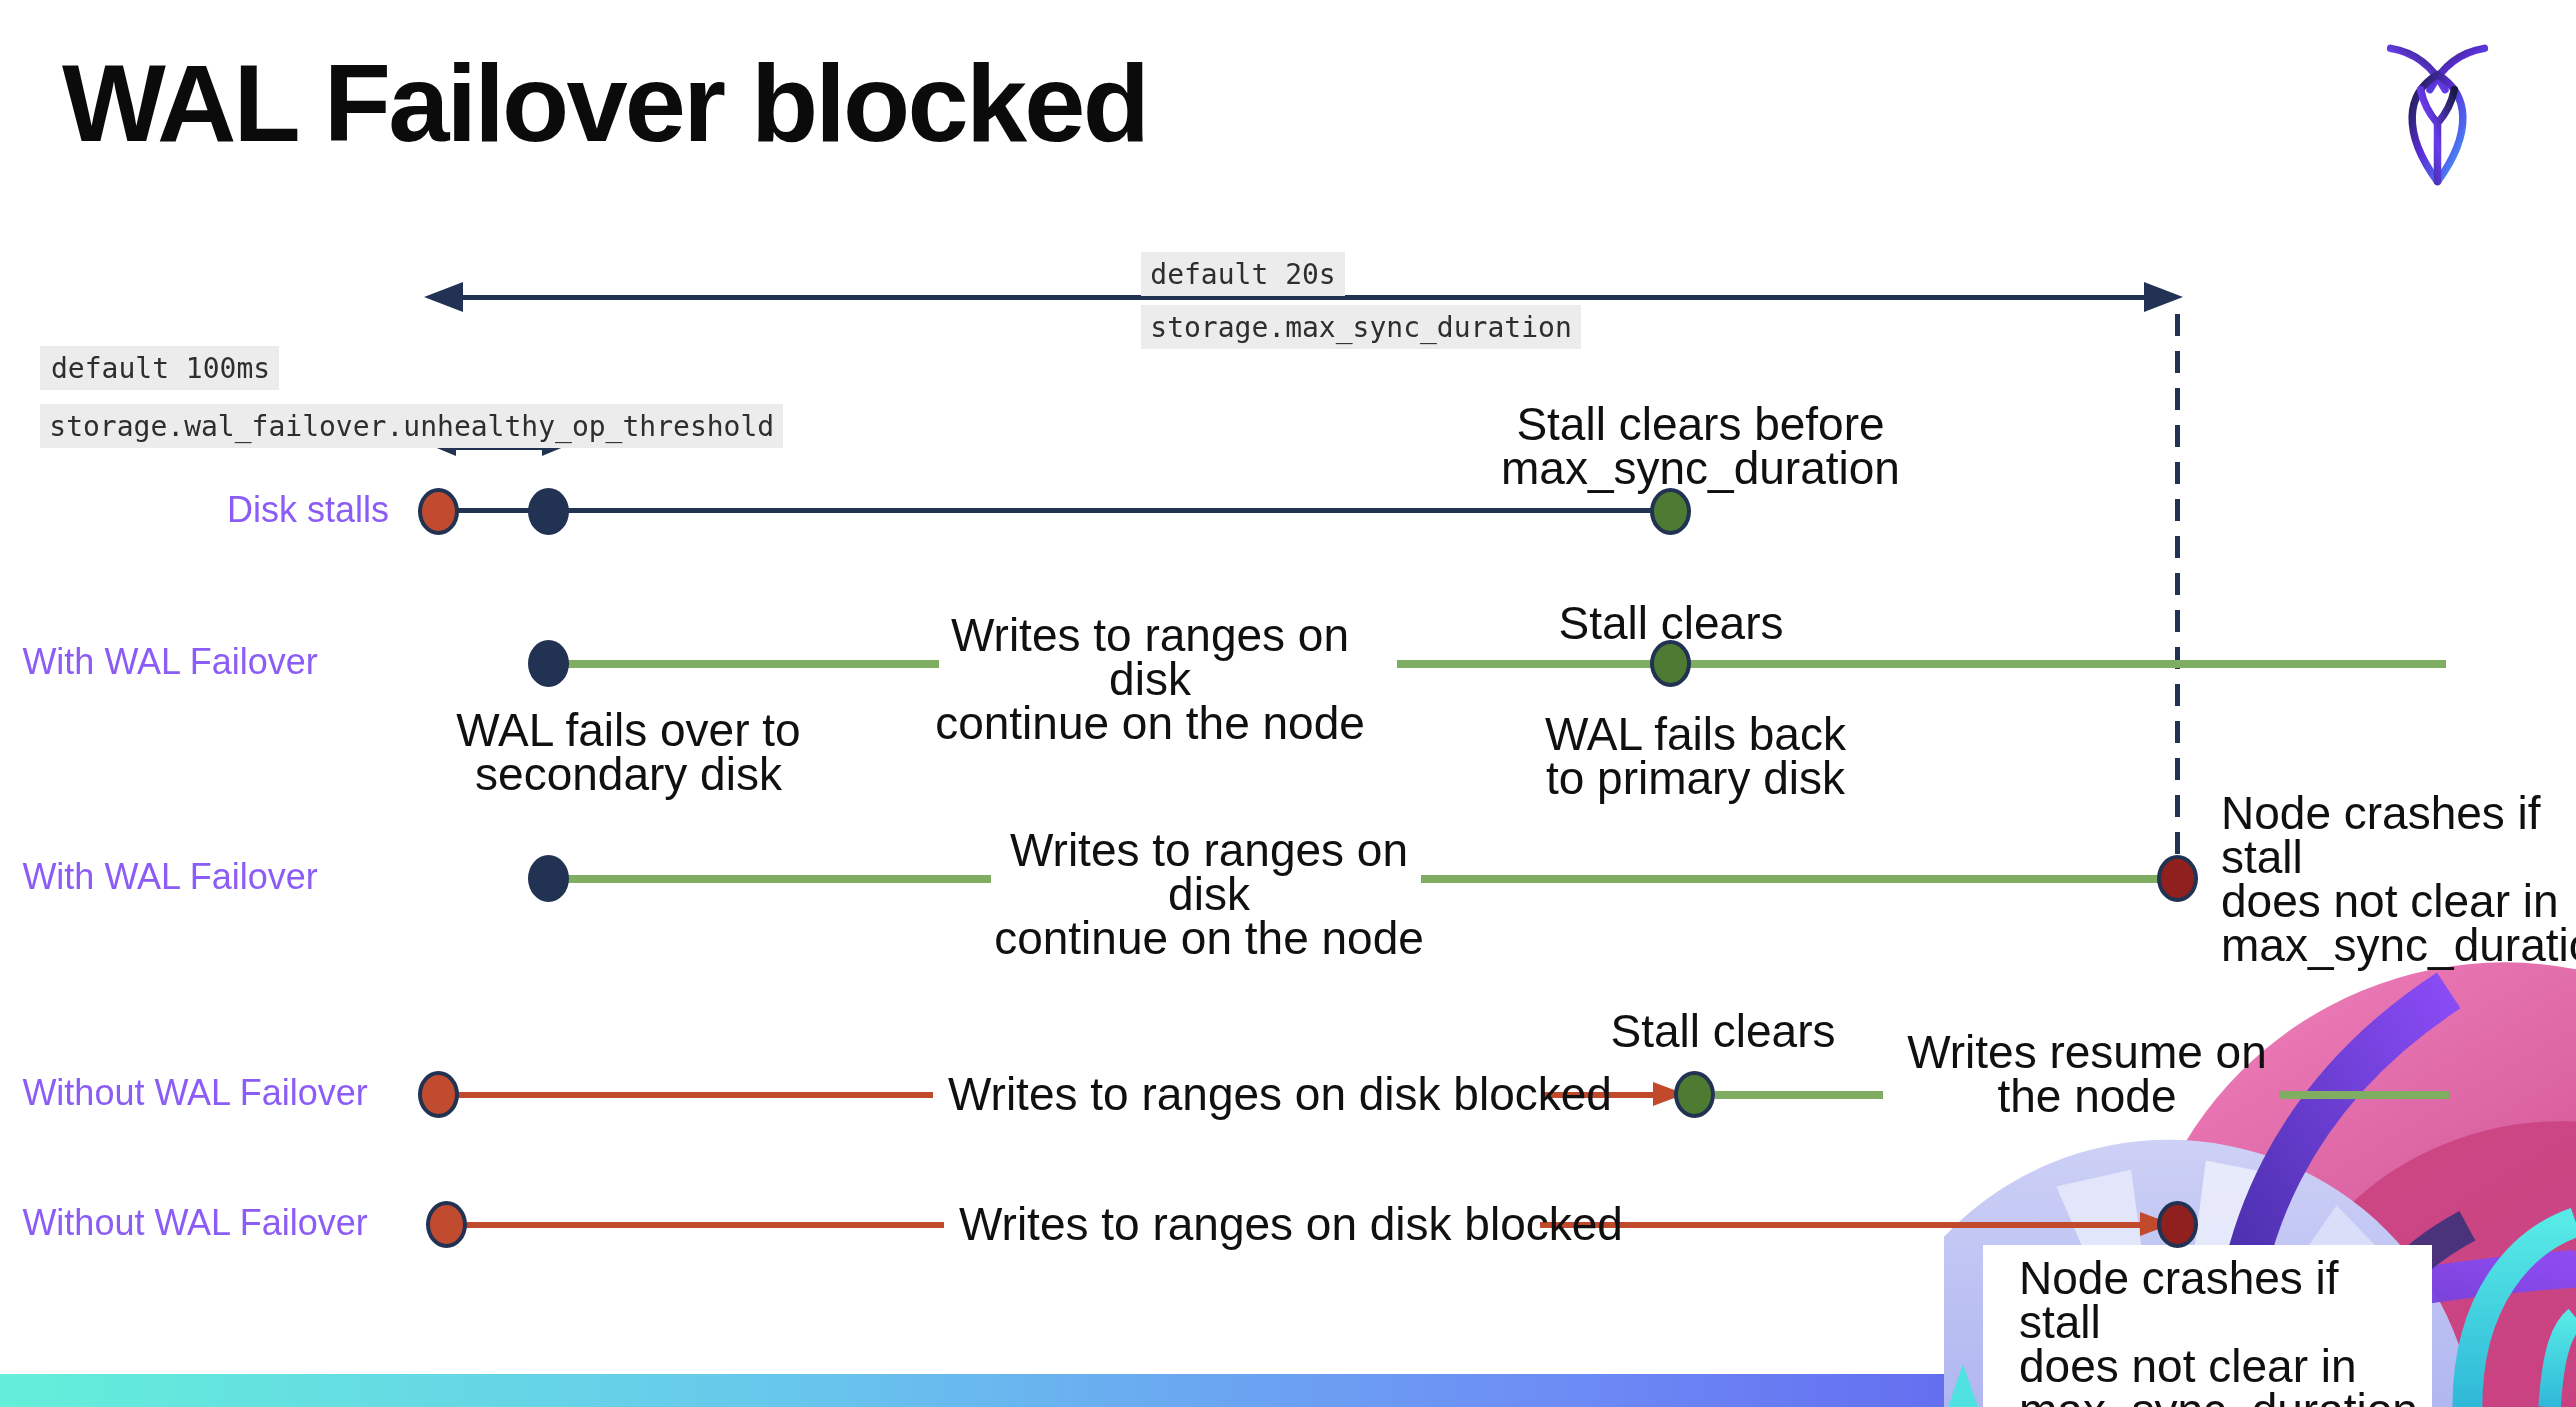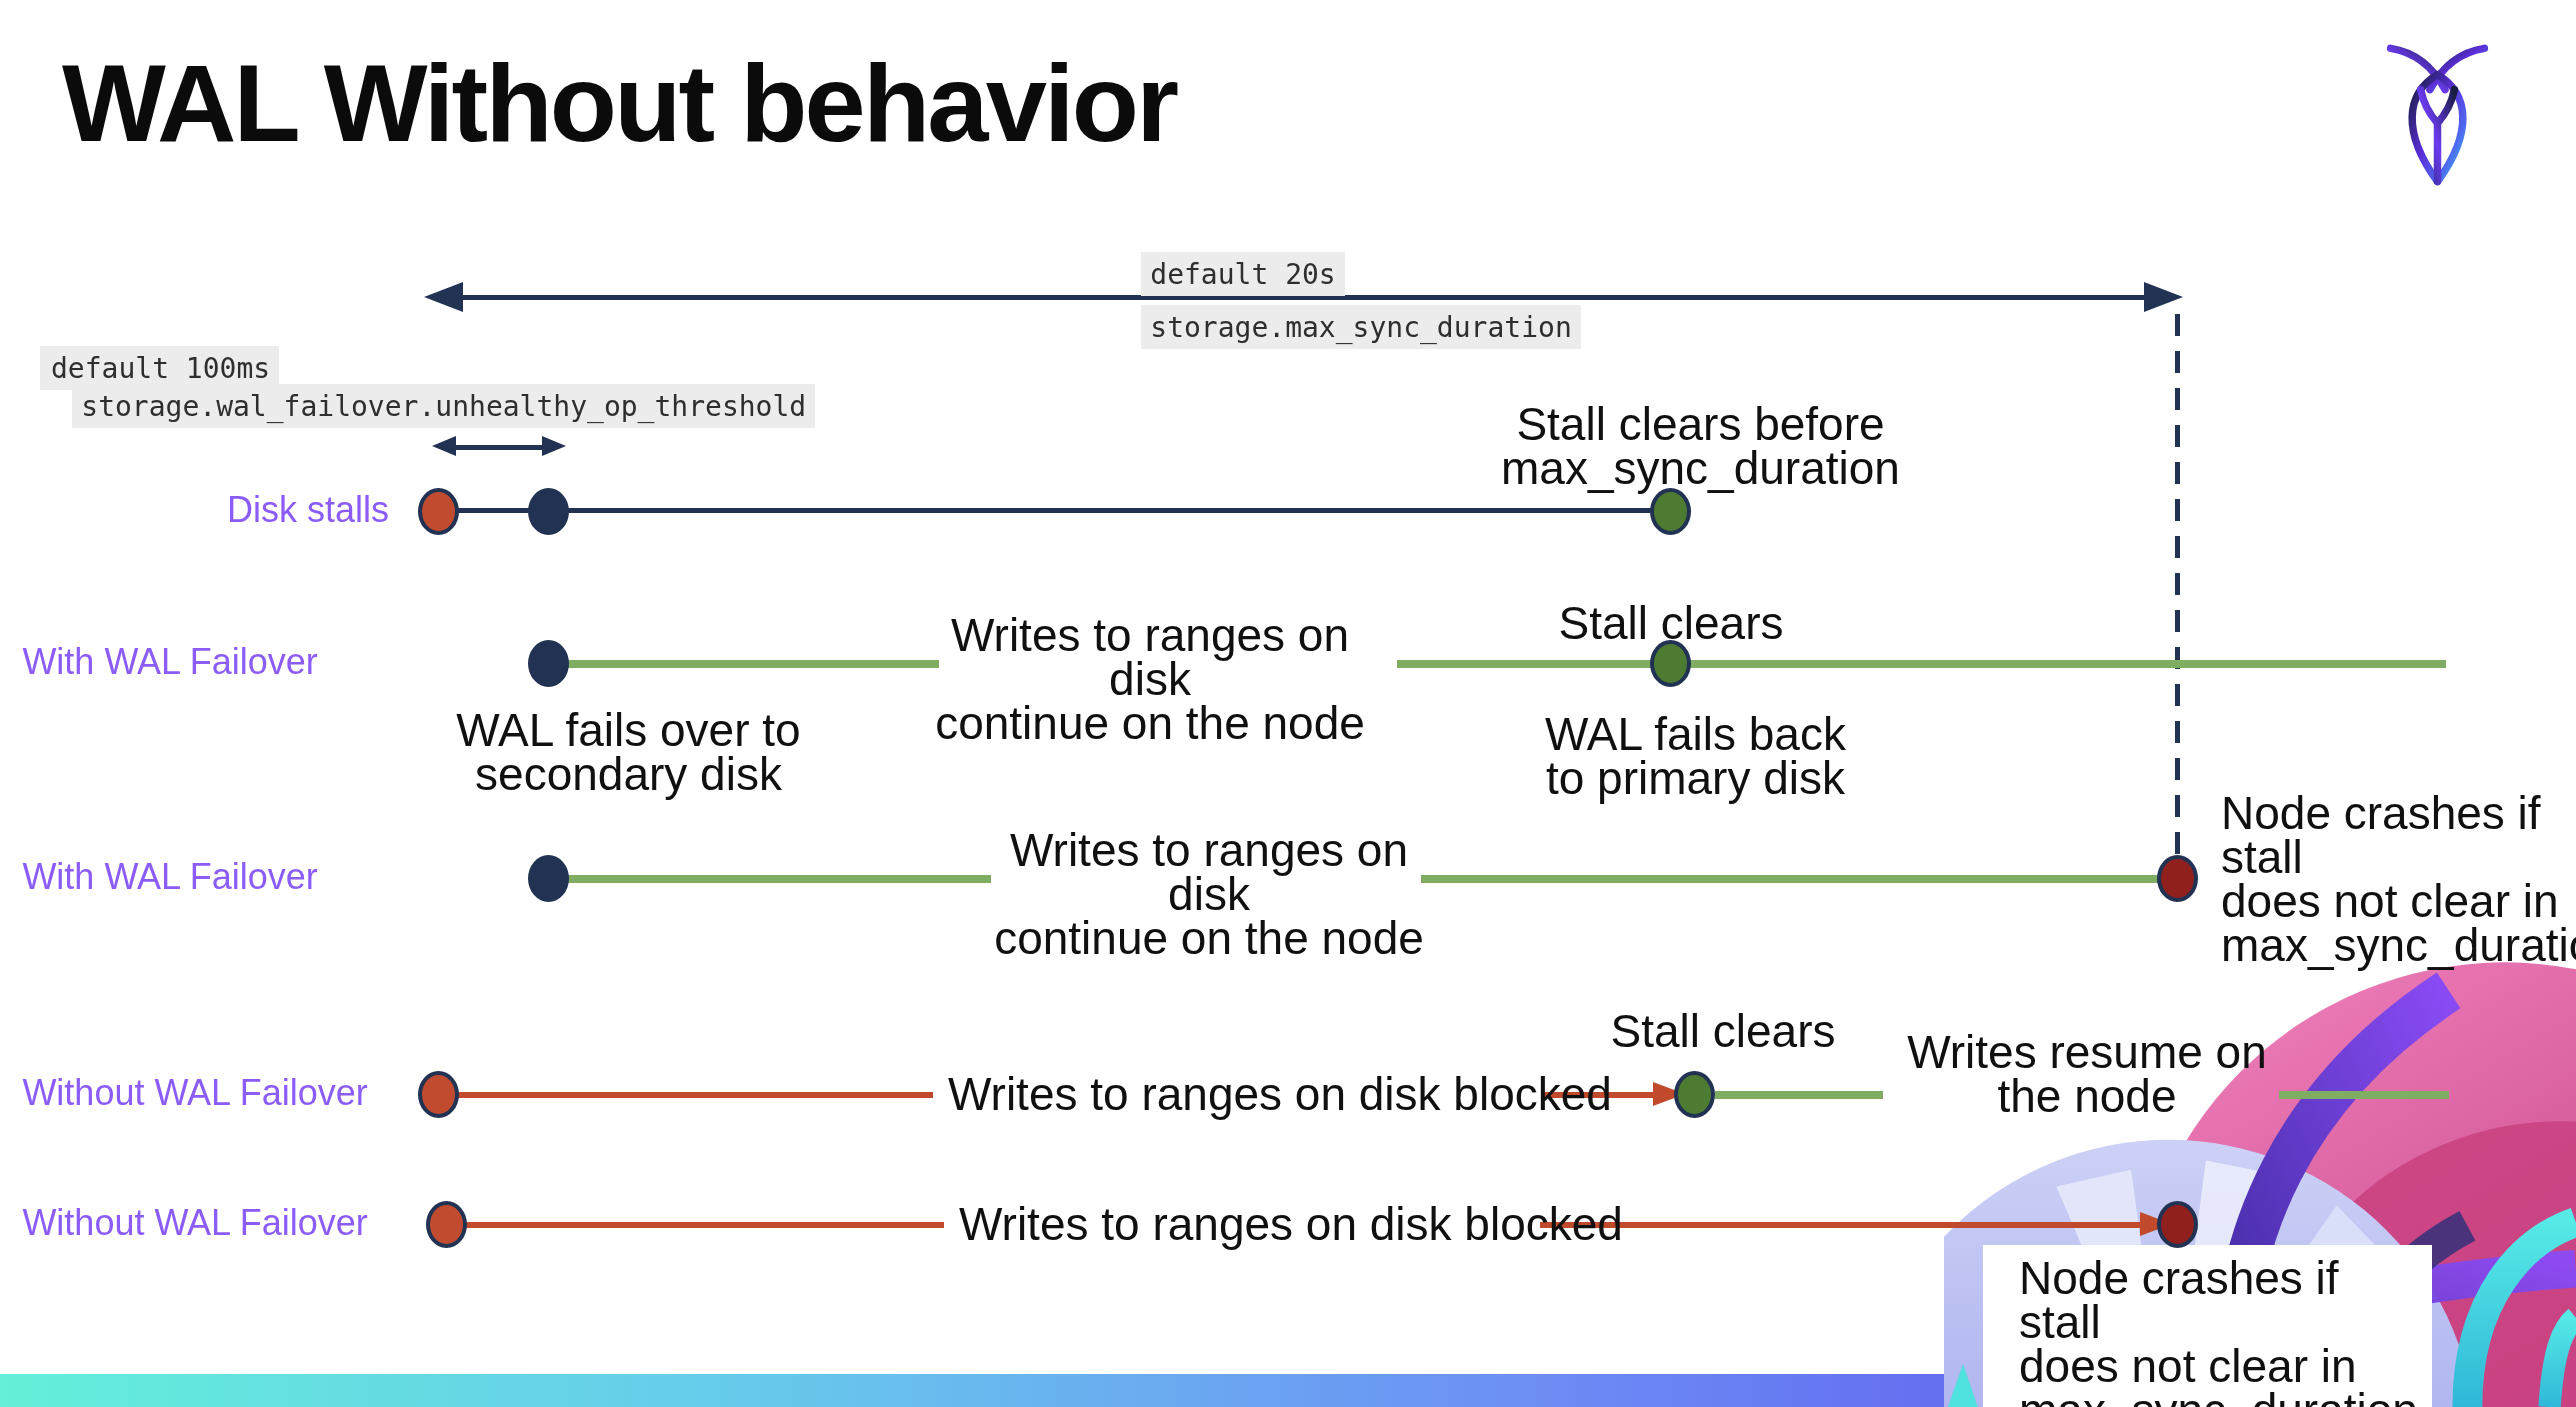--- a/index.html
+++ b/index.html
@@ -36,21 +36,21 @@
   .whitebox{left:1983px;top:1245px;width:449px;height:163px;background:#ffffff;z-index:4;}
   .whitebox .note{position:absolute;left:36px;top:11.2px;}
   #artwork{z-index:3;}
   #logo{z-index:6;}
 </style>
 </head>
 <body>
 
 <div id="slide">
 
-  <div class="abs title" style="left:62px;top:39px;">WAL Without behavior</div>
+  <div class="abs title" style="left:62px;top:39px;">WAL Failover blocked</div>
 
   <svg id="logo" class="abs" style="left:2385px;top:39px;" width="105" height="150" viewBox="0 0 112 160">
     <defs>
       <linearGradient id="lgA" x1="0" y1="0" x2="1" y2="1">
         <stop offset="0" stop-color="#151b3d"></stop>
           <stop offset="0.45" stop-color="#5b2fd6"></stop>
         <stop offset="0.75" stop-color="#4f68f0"></stop>
           <stop offset="1" stop-color="#31c8e8"></stop>
       </linearGradient>
       <linearGradient id="lgB" x1="1" y1="0" x2="0" y2="1">
@@ -67,21 +67,21 @@
 
   <div class="abs hline" style="left:439px;top:295px;width:1718px;"></div>
   <div class="abs tri nl" style="left:424px;top:282px;"></div>
   <div class="abs tri nr" style="left:2144px;top:282px;"></div>
   <div class="abs mono" style="left:1141px;top:252px;">default 20s</div>
   <div class="abs mono" style="left:1141px;top:305px;">storage.max_sync_duration</div>
 
   <div class="abs vdash" style="left:2175px;top:314px;height:542px;"></div>
 
   <div class="abs mono" style="left:40px;top:346px;padding-left:11px;">default 100ms</div>
-  <div class="abs mono" style="left:40px;top:384px;margin-left:32px;">storage.wal_failover.unhealthy_op_threshold</div>
+  <div class="abs mono" style="left:40px;top:404px;">storage.wal_failover.unhealthy_op_threshold</div>
   <div class="abs hline" style="left:447px;top:445px;width:105px;"></div>
   <div class="abs tri sl" style="left:432px;top:436px;"></div>
   <div class="abs tri sr" style="left:542px;top:436px;"></div>
 
   <div class="abs rowlabel" style="left:227px;top:489px;">Disk stalls</div>
   <div class="abs dot red" style="left:418px;top:488px;"></div>
   <div class="abs hline" style="left:438px;top:508px;width:1232px;"></div>
   <div class="abs dot navy" style="left:528px;top:488px;"></div>
   <div class="abs dot green" style="left:1650px;top:488px;"></div>
   <div class="abs note center" style="left:1467px;top:402px;width:467px;">Stall clears before

